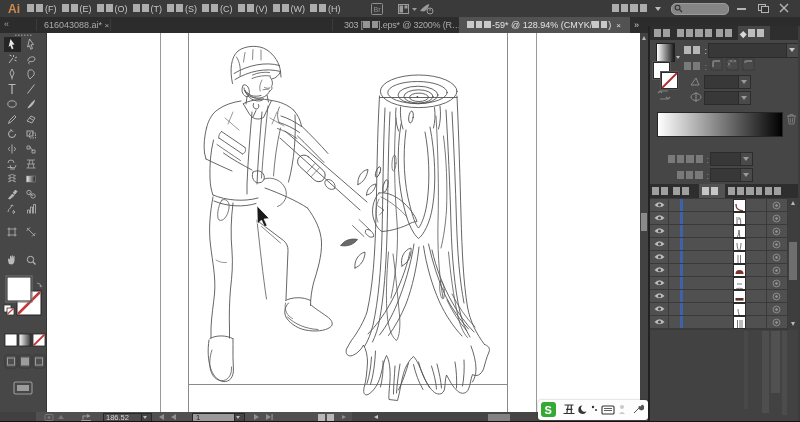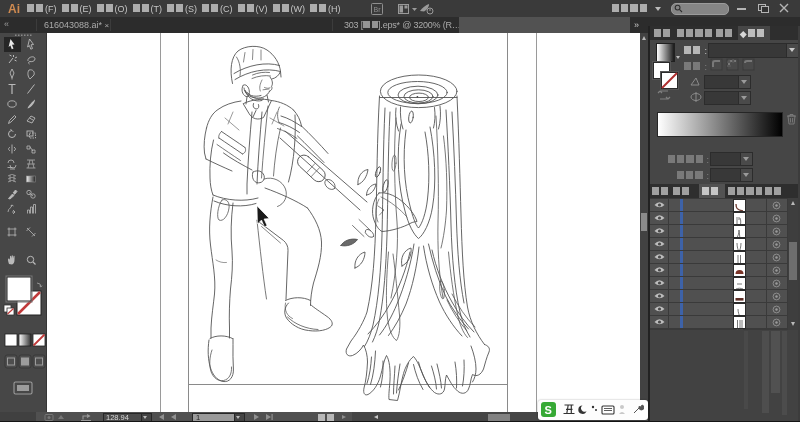--- a/index.html
+++ b/index.html
@@ -55,20 +55,21 @@
     </svg>
 
 <div class="abs" style="left:0;top:17px;width:800px;height:16px;background:#2c2c2c;"></div>
 <div class="abs" style="left:4px;top:19px;color:#9a9a9a;font-size:9px;">«</div>
 <div class="sep" style="left:36px;top:19px;height:12px;"></div>
 <div class="abs t9" style="left:44px;top:21px;color:#ababab;">616043088.ai* <span style="font-size:8px;">×</span></div>
 <div class="sep" style="left:110px;top:19px;height:12px;"></div>
 <div class="sep" style="left:332px;top:19px;height:12px;"></div>
 <div class="abs t9" style="left:344px;top:21px;color:#ababab;letter-spacing:-0.2px;">303 [<span class="zhs" style="width:15px;"></span>].eps* @ 3200% (R…&nbsp;<span style="font-size:8px;">×</span></div>
 <div class="abs" style="left:459px;top:17px;width:171px;height:16px;background:#525252;"></div>
+<div class="abs t9" style="left:467px;top:21px;color:#e3e3e3;"><span class="zhs" style="width:25px;"></span>-59* @ 128.94% (CMYK/<span class="zhs" style="width:16px;color:#e3e3e3;"></span>) &nbsp;<span style="font-size:8px;">×</span></div>
 <div class="abs" style="left:634px;top:20px;color:#c9c9c9;font-size:9px;">»</div>
 
 <div class="abs" style="left:46px;top:33px;width:594px;height:379px;background:#ffffff;"></div>
 <svg id="art" class="abs" style="left:46px;top:33px;" width="594" height="379" viewBox="46 33 594 379" fill="none" stroke="#555555" stroke-width="0.9" stroke-linecap="round" stroke-linejoin="round">
 
 <line x1="160.5" y1="33" x2="160.5" y2="412" stroke="#9a9a9a" stroke-width="1"></line>
 <line x1="188.5" y1="33" x2="188.5" y2="412" stroke="#8a8a8a" stroke-width="1"></line>
 <line x1="507.5" y1="33" x2="507.5" y2="412" stroke="#8a8a8a" stroke-width="1"></line>
 <line x1="536.5" y1="33" x2="536.5" y2="412" stroke="#9a9a9a" stroke-width="1"></line>
 <line x1="188.5" y1="384.5" x2="507.5" y2="384.5" stroke="#8a8a8a" stroke-width="1"></line>
@@ -596,21 +597,21 @@
 
 <div class="abs" style="left:0;top:412px;width:648px;height:10px;background:#505050;"></div>
 <div class="abs" style="left:0;top:412px;width:36px;height:10px;background:#404040;"></div>
 <svg class="abs" style="left:44px;top:413px;" width="56px" height="9" viewBox="0 0 56 9">
 <rect x="1" y="1.5" width="8" height="6" rx="1" fill="none" stroke="#777" stroke-width="1"></rect>
       <circle cx="5" cy="4.5" r="1.5" fill="#777"></circle>
 <path d="M14,6 L17,2 L20,6 Z" fill="#777"></path>
 <path d="M39,6.5 L39,3 L45,3 M43,1.5 L45.5,3 L43,4.5" fill="none" stroke="#999" stroke-width="1.1"></path>
       <path d="M37,7.5 L47,7.5" stroke="#999" stroke-width="1"></path>
 </svg>
-<div class="abs" style="left:103px;top:412.5px;width:35px;height:8px;background:#4b4b4b;border:1px solid #272727;font-size:7.5px;line-height:8.5px;color:#d8d8d8;padding-left:2px;">128.94</div>
+<div class="abs" style="left:103px;top:412.5px;width:35px;height:8px;background:#4b4b4b;border:1px solid #272727;font-size:7.5px;line-height:8.5px;color:#d8d8d8;padding-left:2px;">186.52</div>
 <div class="abs" style="left:141px;top:412.5px;width:9px;height:8px;background:#444;border:1px solid #272727;"></div>
 <div class="abs" style="left:143px;top:416px;width:0;height:0;border-left:2.5px solid transparent;border-right:2.5px solid transparent;border-top:3px solid #bbb;"></div>
 <svg class="abs" style="left:157px;top:414px;" width="26" height="6" viewBox="0 0 26 6">
 <path d="M1,0 L1,6 M7,0 L2,3 L7,6 Z" fill="#8f8f8f" stroke="none"></path>
       <path d="M19,0 L14,3 L19,6 Z" fill="#8f8f8f"></path>
 </svg>
 <div class="abs" style="left:192px;top:412.5px;width:40px;height:8px;background:#9a9a9a;border:1px solid #272727;font-size:7.5px;line-height:8.5px;color:#222;padding-left:3px;">1</div>
 <div class="abs" style="left:234px;top:412.5px;width:9px;height:8px;background:#444;border:1px solid #272727;"></div>
 <div class="abs" style="left:236px;top:416px;width:0;height:0;border-left:2.5px solid transparent;border-right:2.5px solid transparent;border-top:3px solid #bbb;"></div>
 <svg class="abs" style="left:252px;top:414px;" width="26" height="6" viewBox="0 0 26 6">

